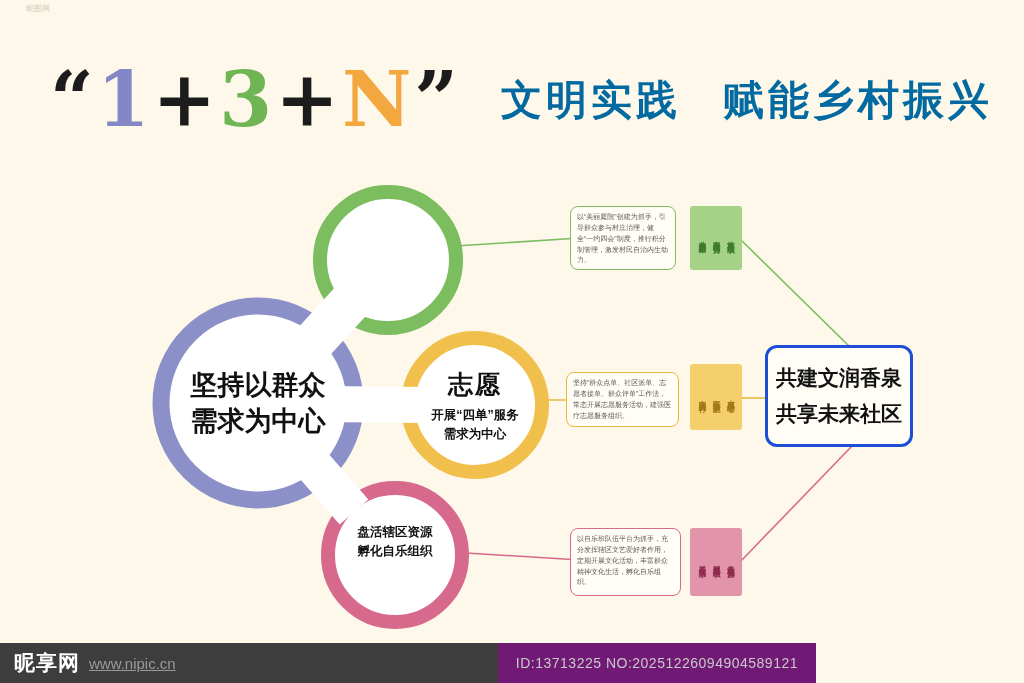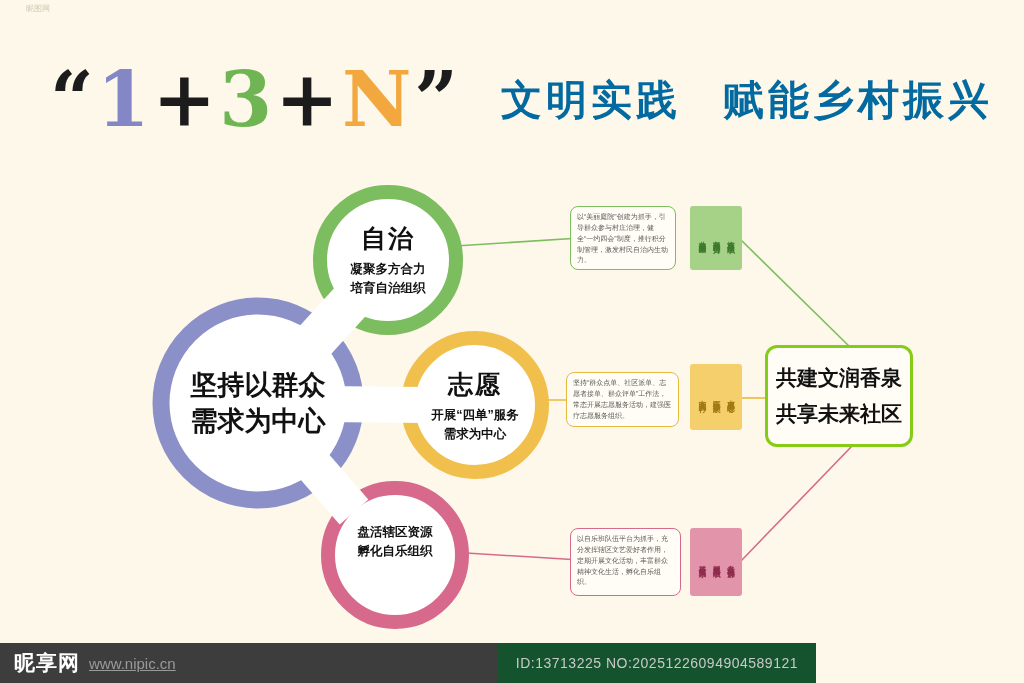--- a/index.html
+++ b/index.html
@@ -43,29 +43,29 @@
   .tag { position:absolute; z-index:2; border-radius:3px; display:flex; align-items:center; justify-content:center; }
   .tag span { writing-mode:vertical-rl; white-space:pre-line; font-size:7.5px; line-height:1.9; letter-spacing:1px; font-weight:700; }
   .tag-green  { left:690px; top:206px; width:52px; height:64px; background:#a6d287; }
   .tag-green span { color:#3f7a2e; }
   .tag-yellow { left:690px; top:364px; width:52px; height:66px; background:#f4cf6b; }
   .tag-yellow span { color:#a27a14; }
   .tag-pink   { left:690px; top:528px; width:52px; height:68px; background:#e294aa; }
   .tag-pink span { color:#8f2c4e; }
 
   
-  .result-box { position:absolute; z-index:2; left:765px; top:345px; width:148px; height:102px; background:#fffdf6; border:3px solid #84cc16; border-radius:12px; display:flex; align-items:center; justify-content:center; }
+  .result-box { position:absolute; z-index:2; left:765px; top:345px; width:148px; height:102px; background:#fffdf6; border:3px solid #1d4ed8; border-radius:12px; display:flex; align-items:center; justify-content:center; }
   .result-box .rb-text { font-size:21px; font-weight:900; color:#111; line-height:1.7; white-space:pre-line; text-align:center; }
 
   
   .footer { position:absolute; left:0; bottom:0; width:816px; height:40px; background:#3d3d3d; z-index:3; }
   .footer-left { position:absolute; left:14px; top:0; bottom:0; display:flex; align-items:center; gap:9px; }
   .footer-logo { font-size:21px; font-weight:900; color:#ffffff; letter-spacing:1px; }
   .footer-url { font-size:15px; color:#9a9a9a;text-decoration:underline; }
-  .footer-right { position:absolute; right:0; top:0; bottom:0; background:#14532d; display:flex; align-items:center; padding:0 18px; }
+  .footer-right { position:absolute; right:0; top:0; bottom:0; background:#701a75; display:flex; align-items:center; padding:0 18px; }
   .footer-id { font-size:14px; color:#c9c9c9; letter-spacing:0.5px; }
 </style>
 </head>
 <body>
 
 <div class="canvas">
 
   <div class="watermark">
     <div>昵图网</div>
   </div>
@@ -91,25 +91,20 @@
     <circle cx="395" cy="555" r="67" fill="#ffffff" stroke="#d76a8c" stroke-width="14"></circle>
 
     <line x1="298" y1="359" x2="361" y2="290" stroke="#ffffff" stroke-width="42"></line>
     <line x1="320" y1="404" x2="428" y2="405" stroke="#ffffff" stroke-width="36"></line>
     <line x1="300" y1="450" x2="354" y2="512" stroke="#ffffff" stroke-width="38"></line>
   </svg>
 
   <div class="overlay center-text">坚持以群众
 需求为中心</div>
 
-  <div class="overlay branch-label bl-green">
-    <div class="bl-title">自治</div>
-    <div class="bl-desc">凝聚多方合力
-培育自治组织</div>
-  </div>
   <div class="overlay branch-label bl-yellow">
     <div class="bl-title">志愿</div>
     <div class="bl-desc">开展“四单”服务
 需求为中心</div>
   </div>
   <div class="overlay branch-label bl-pink">
     <div class="bl-desc">盘活辖区资源
 孵化自乐组织</div>
   </div>
 

